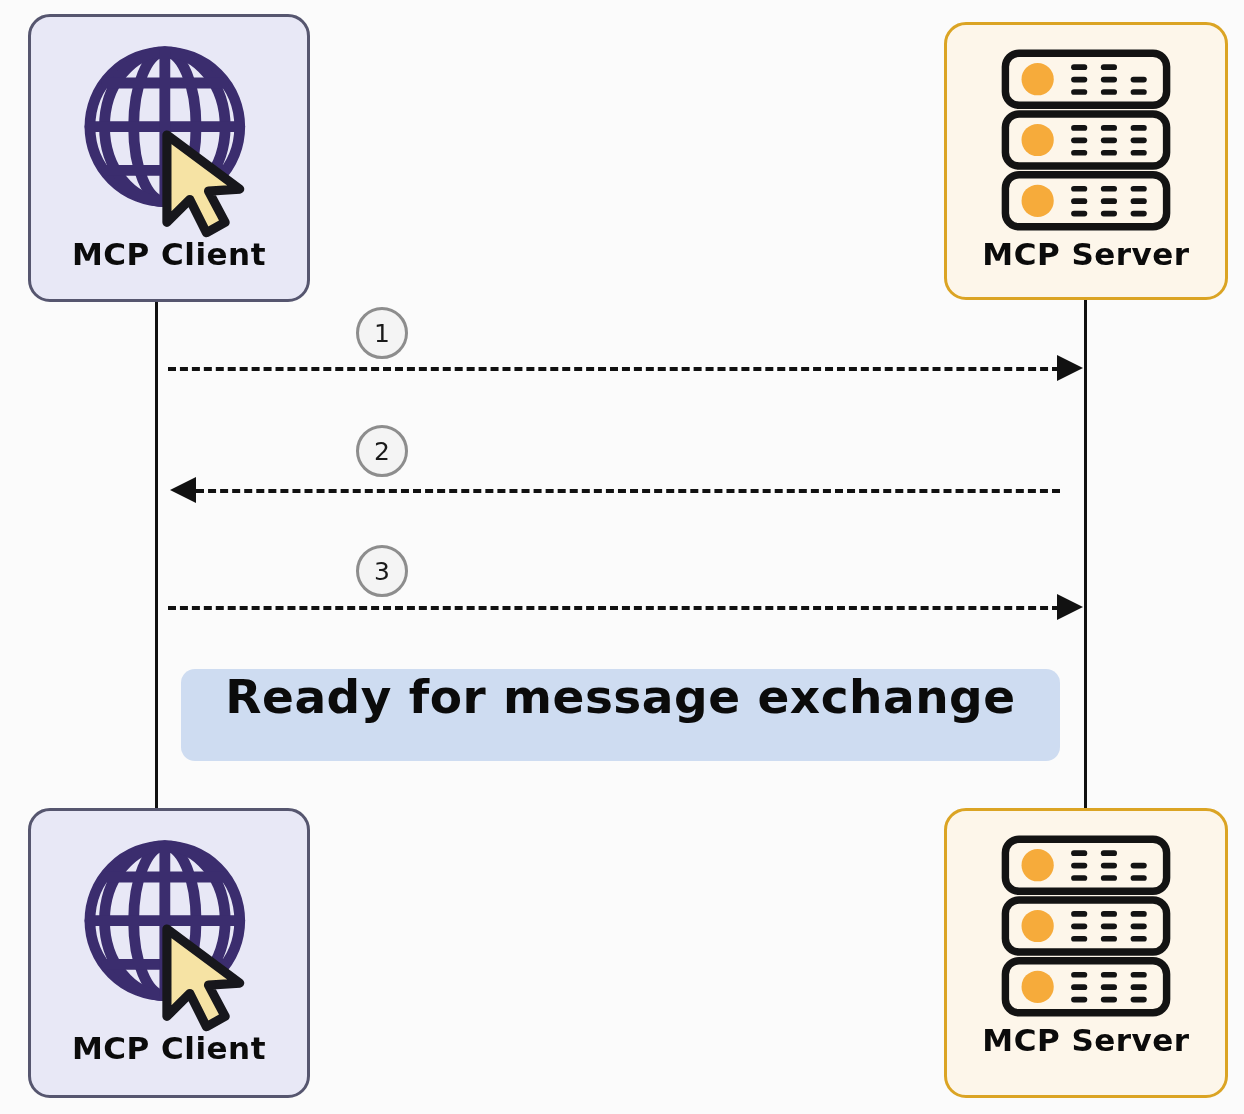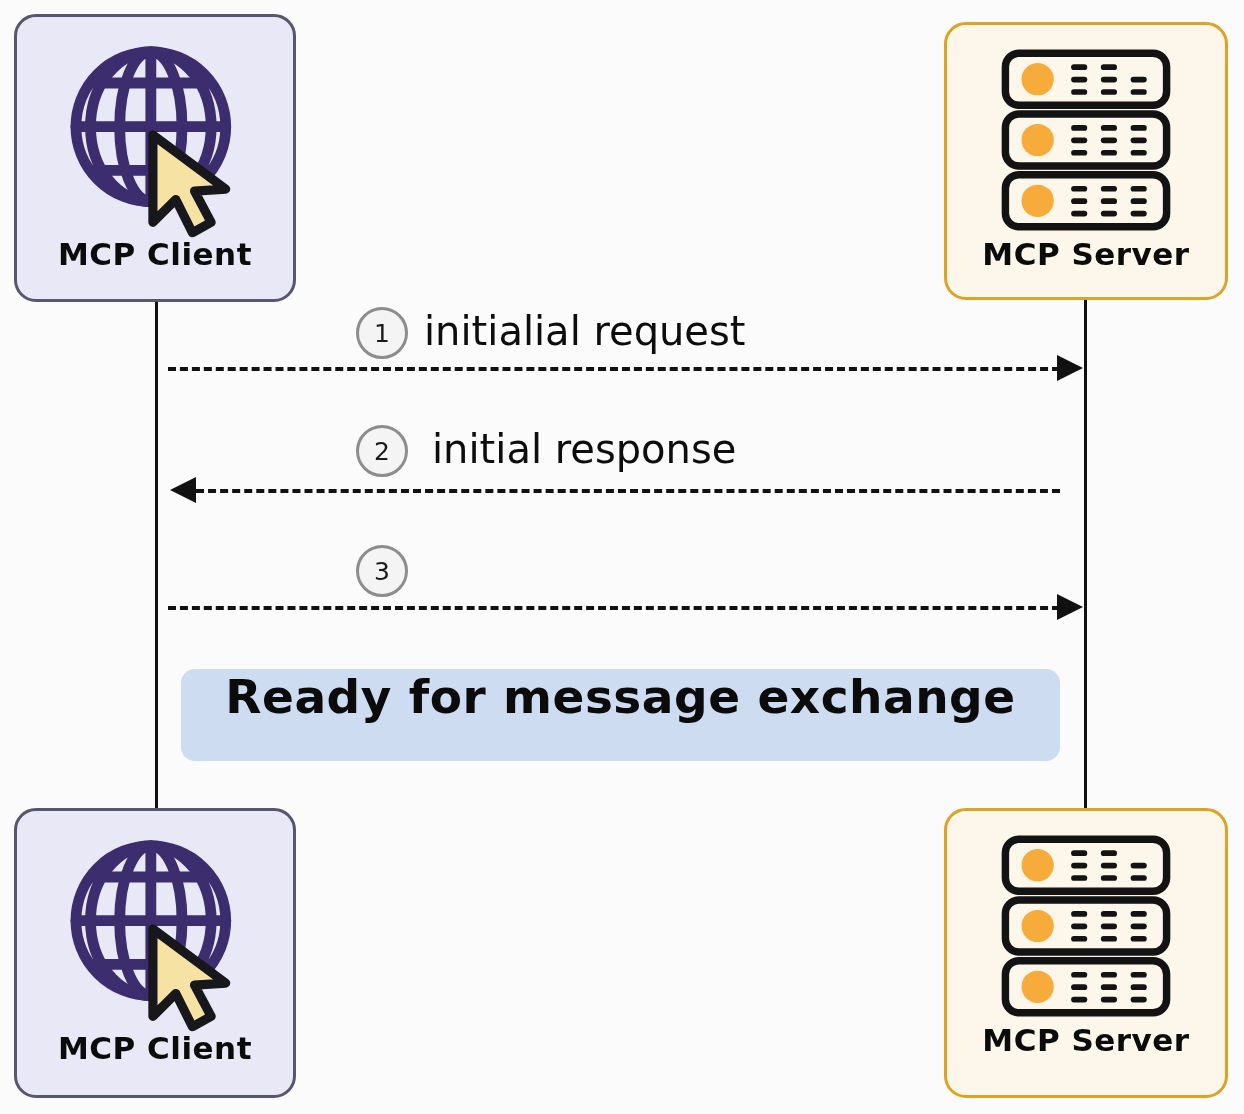--- a/index.html
+++ b/index.html
@@ -28,20 +28,21 @@
     border-radius: 22px;
     display: flex;
     flex-direction: column;
     align-items: center;
     justify-content: flex-start;
     z-index: 5;
   }
   .participant.client {
     background: #e8e8f6;
     border: 3px solid #56566f;
+    margin-left: 14px;
   }
   .participant.server {
     background: #fdf6ea;
     border: 3px solid #dba424;
   }
   .participant .icon-wrap {
     flex: 0 0 auto;
     display: flex;
     align-items: center;
     justify-content: center;
@@ -206,28 +207,26 @@
           </g>
         </g>
       </svg>
     </div>
     <div class="plabel" style="margin-top:4px;">MCP Server</div>
   </div>
 
   <div class="seq-num" style="left:356px; top:307px;">
     <span>1</span>
   </div>
-  <div class="msg-label" style="left:424px; top:311px;">initialial request</div>
   <div class="msg-line" style="left:168px; top:367px; width:892px;"></div>
   <div class="arrow-head right" style="left:1057px; top:355px;"></div>
 
   <div class="seq-num" style="left:356px; top:425px;">
     <span>2</span>
   </div>
-  <div class="msg-label" style="left:432px; top:429px;">initial response</div>
   <div class="msg-line" style="left:196px; top:489px; width:864px;"></div>
   <div class="arrow-head left" style="left:170px; top:477px;"></div>
 
   <div class="seq-num" style="left:356px; top:545px;">
     <span>3</span>
   </div>
   <div class="msg-line" style="left:168px; top:606px; width:892px;"></div>
   <div class="arrow-head right" style="left:1057px; top:594px;"></div>
 
   <div class="note" style="left:181px; top:669px; width:879px; height:92px;">

